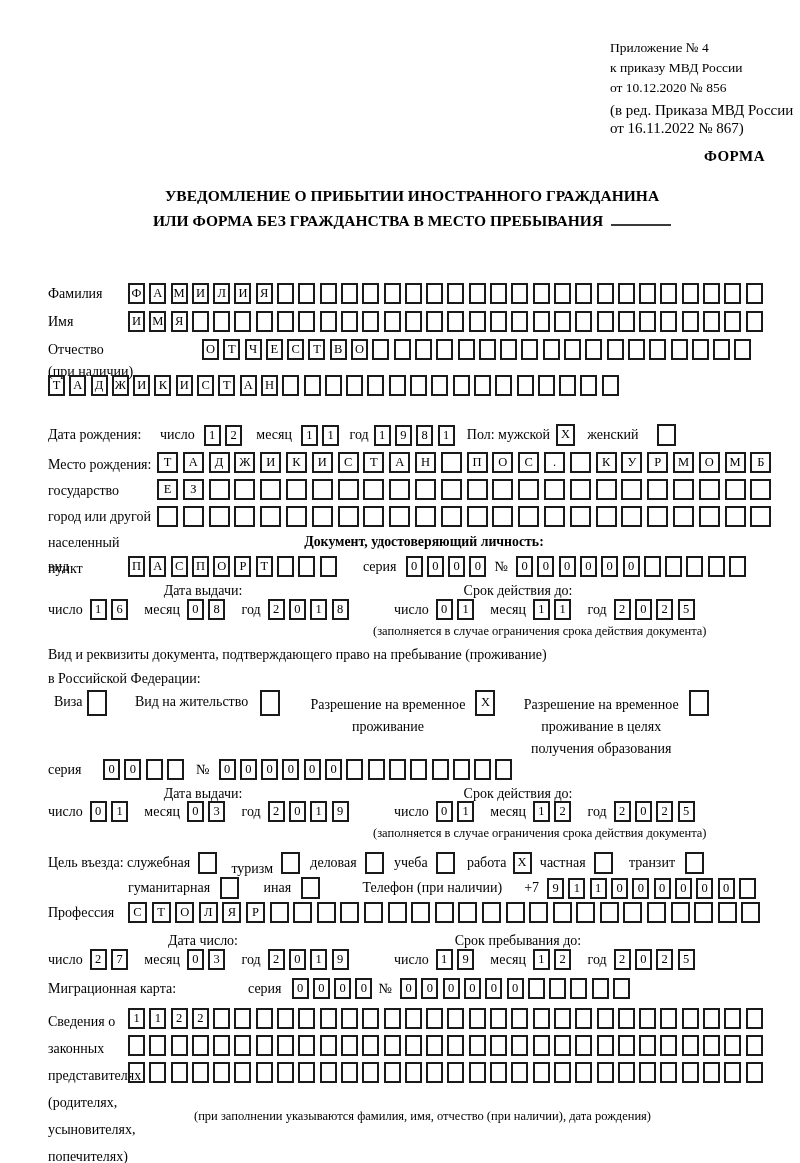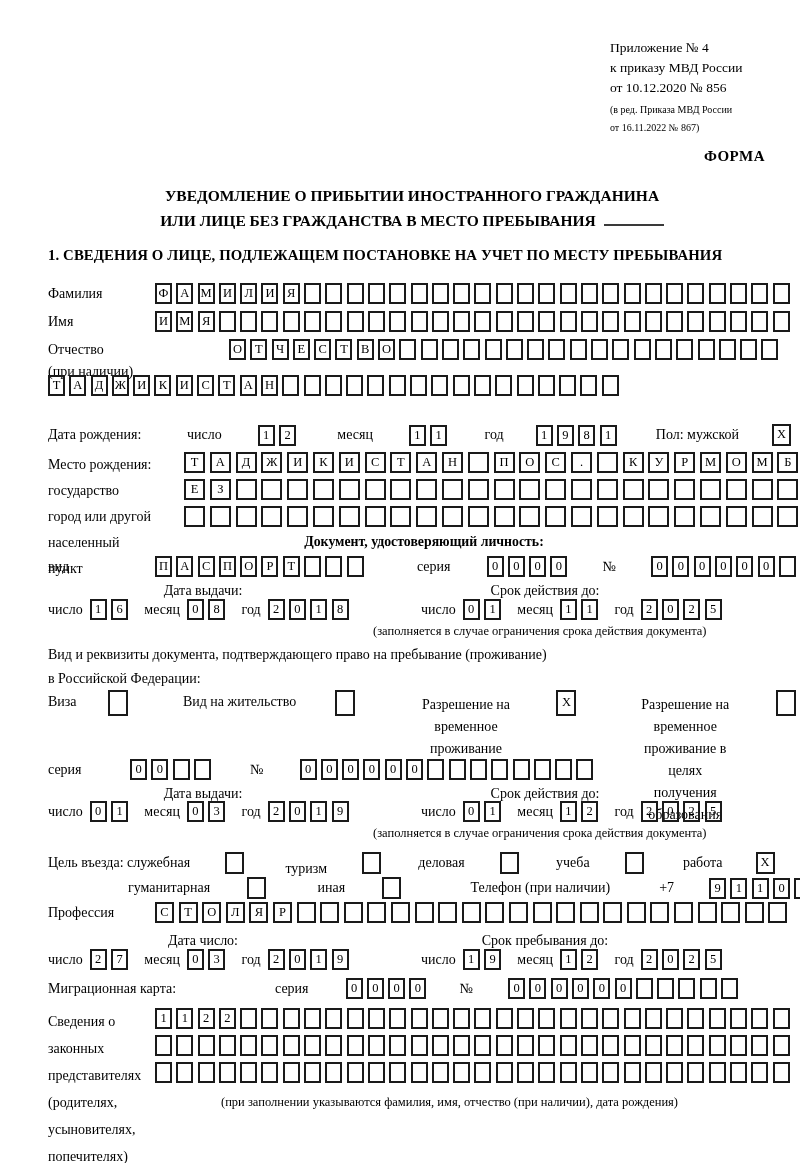--- a/index.html
+++ b/index.html
@@ -2,21 +2,21 @@
 <html><head>
 <meta charset="utf-8">
 <style>
   * { margin:0; padding:0; box-sizing:border-box; }
   body { background:#ffffff; }
   .page {
     position:relative; width:800px; height:1163px; background:#ffffff;
     font-family:"Liberation Serif", serif; color:#000; overflow:hidden;
   }
   .abs { position:absolute; }
-  .row { position:absolute; left:48px; display:flex; align-items:center;gap:27px; }
+  .row { position:absolute; left:48px; display:flex; align-items:center; }
   .row.top { align-items:flex-start; }
   .t  { font-size:14px; white-space:nowrap; }
   .lbl { font-size:14px; flex:none; white-space:nowrap; }
   .lw80  { width:80px; }
   .lw109 { width:109px; }
   .lw138 { width:138px; }
   .lw154 { width:154px; }
   .bold { font-weight:bold; }
   .cells { display:flex; flex:none; }
   .cell {
@@ -25,21 +25,21 @@
     text-align:center; font-size:12.5px; line-height:16px;
     font-family:"Liberation Serif", serif;
   }
   .wide .cell { width:21px; margin-right:4.8px; }
   .prof .cell { width:19px; margin-right:4.6px; }
   .cb .cell   { width:20px; height:26px; line-height:21px; }
   .sexbox .cell { width:19px; height:22px; line-height:17px; }
   .stack { display:flex; flex-direction:column; }
   .stack .cells { margin-bottom:6px; }
   .hdr { font-size:13.5px; line-height:20px; }
-  .hdr-small { font-size:10px; line-height:18px; }
+  .hdr-small { font-size:15px; line-height:18px; }
   .fine { font-size:12.5px; white-space:nowrap; }
   .title {
     position:absolute; left:0; right:0; top:183px; text-align:center;
     font-weight:bold; font-size:15.5px; line-height:25px; padding-left:24px;
   }
   .title-underline {
     display:inline-block; width:60px; height:14px;
     border-bottom:2px solid #3a3a3a; margin-left:8px;
   }
   .section-heading {
@@ -66,25 +66,24 @@
   </div>
   <div class="abs hdr-small" style="left:610px; top:101px;">
     <div>(в ред. Приказа МВД России</div>
     <div>от 16.11.2022 № 867)</div>
   </div>
   <div class="abs bold" style="right:35px; top:148px; font-size:15px; letter-spacing:0.5px;">ФОРМА</div>
 
   <div class="title">
     <div>УВЕДОМЛЕНИЕ О ПРИБЫТИИ ИНОСТРАННОГО ГРАЖДАНИНА</div>
     <div>
-      <span>ИЛИ ЛИЦЕ БЕЗ ГРАЖДАНСТВА В МЕСТО ПРЕБЫВАНИЯ</span><span class="title-underline"></span>
+      <span>ИЛИ ФОРМА БЕЗ ГРАЖДАНСТВА В МЕСТО ПРЕБЫВАНИЯ</span><span class="title-underline"></span>
     </div>
   </div>
 
-  <div class="section-heading">1. СВЕДЕНИЯ О ЛИЦЕ, ПОДЛЕЖАЩЕМ ПОСТАНОВКЕ НА УЧЕТ ПО МЕСТУ ПРЕБЫВАНИЯ</div>
 
   <div class="row" style="top:283px;">
     <span class="lbl lw80">Фамилия</span>
     <span class="cells">
         <span class="cell">Ф</span>
         <span class="cell">А</span>
         <span class="cell">М</span>
         <span class="cell">И</span>
         <span class="cell">Л</span>
         <span class="cell">И</span>
@@ -418,21 +417,21 @@
           <span class="cell">5</span>
         </span>
     </div>
   </div>
   <div class="abs fine" style="left:373px; top:624px;">(заполняется в случае ограничения срока действия документа)</div>
 
   <div class="abs t" style="left:48px; top:647px;">Вид и реквизиты документа, подтверждающего право на пребывание (проживание)</div>
   <div class="abs t" style="left:48px; top:671px;">в Российской Федерации:</div>
 
   <div class="row top" style="top:690px;">
-    <span class="t" style="margin:4px 4px 0 0;">Виза</span>
+    <span class="t" style="margin:4px 4px 0 6px;">Виза</span>
     <span class="cells cb">
         <span class="cell">&nbsp;</span>
       </span>
     <span class="t" style="margin:4px 12px 0 24px;">Вид на жительство</span>
     <span class="cells cb">
         <span class="cell">&nbsp;</span>
       </span>
     <span class="chk-label-2line" style="margin:4px 10px 0 26px;">
       <span>Разрешение на временное</span><br>
       <span>проживание</span>
@@ -781,17 +780,17 @@
           <span class="cell">&nbsp;</span>
           <span class="cell">&nbsp;</span>
           <span class="cell">&nbsp;</span>
           <span class="cell">&nbsp;</span>
           <span class="cell">&nbsp;</span>
           <span class="cell">&nbsp;</span>
           <span class="cell">&nbsp;</span>
           <span class="cell">&nbsp;</span>
           <span class="cell">&nbsp;</span>
         </span>
-      <span class="fine" style="margin-top:6px; padding-left:66px;">(при заполнении указываются фамилия, имя, отчество (при наличии), дата рождения)</span>
+      <span class="fine" style="margin-top:20px; padding-left:66px;">(при заполнении указываются фамилия, имя, отчество (при наличии), дата рождения)</span>
     </span>
   </div>
 
 </div>
 
 </body></html>

